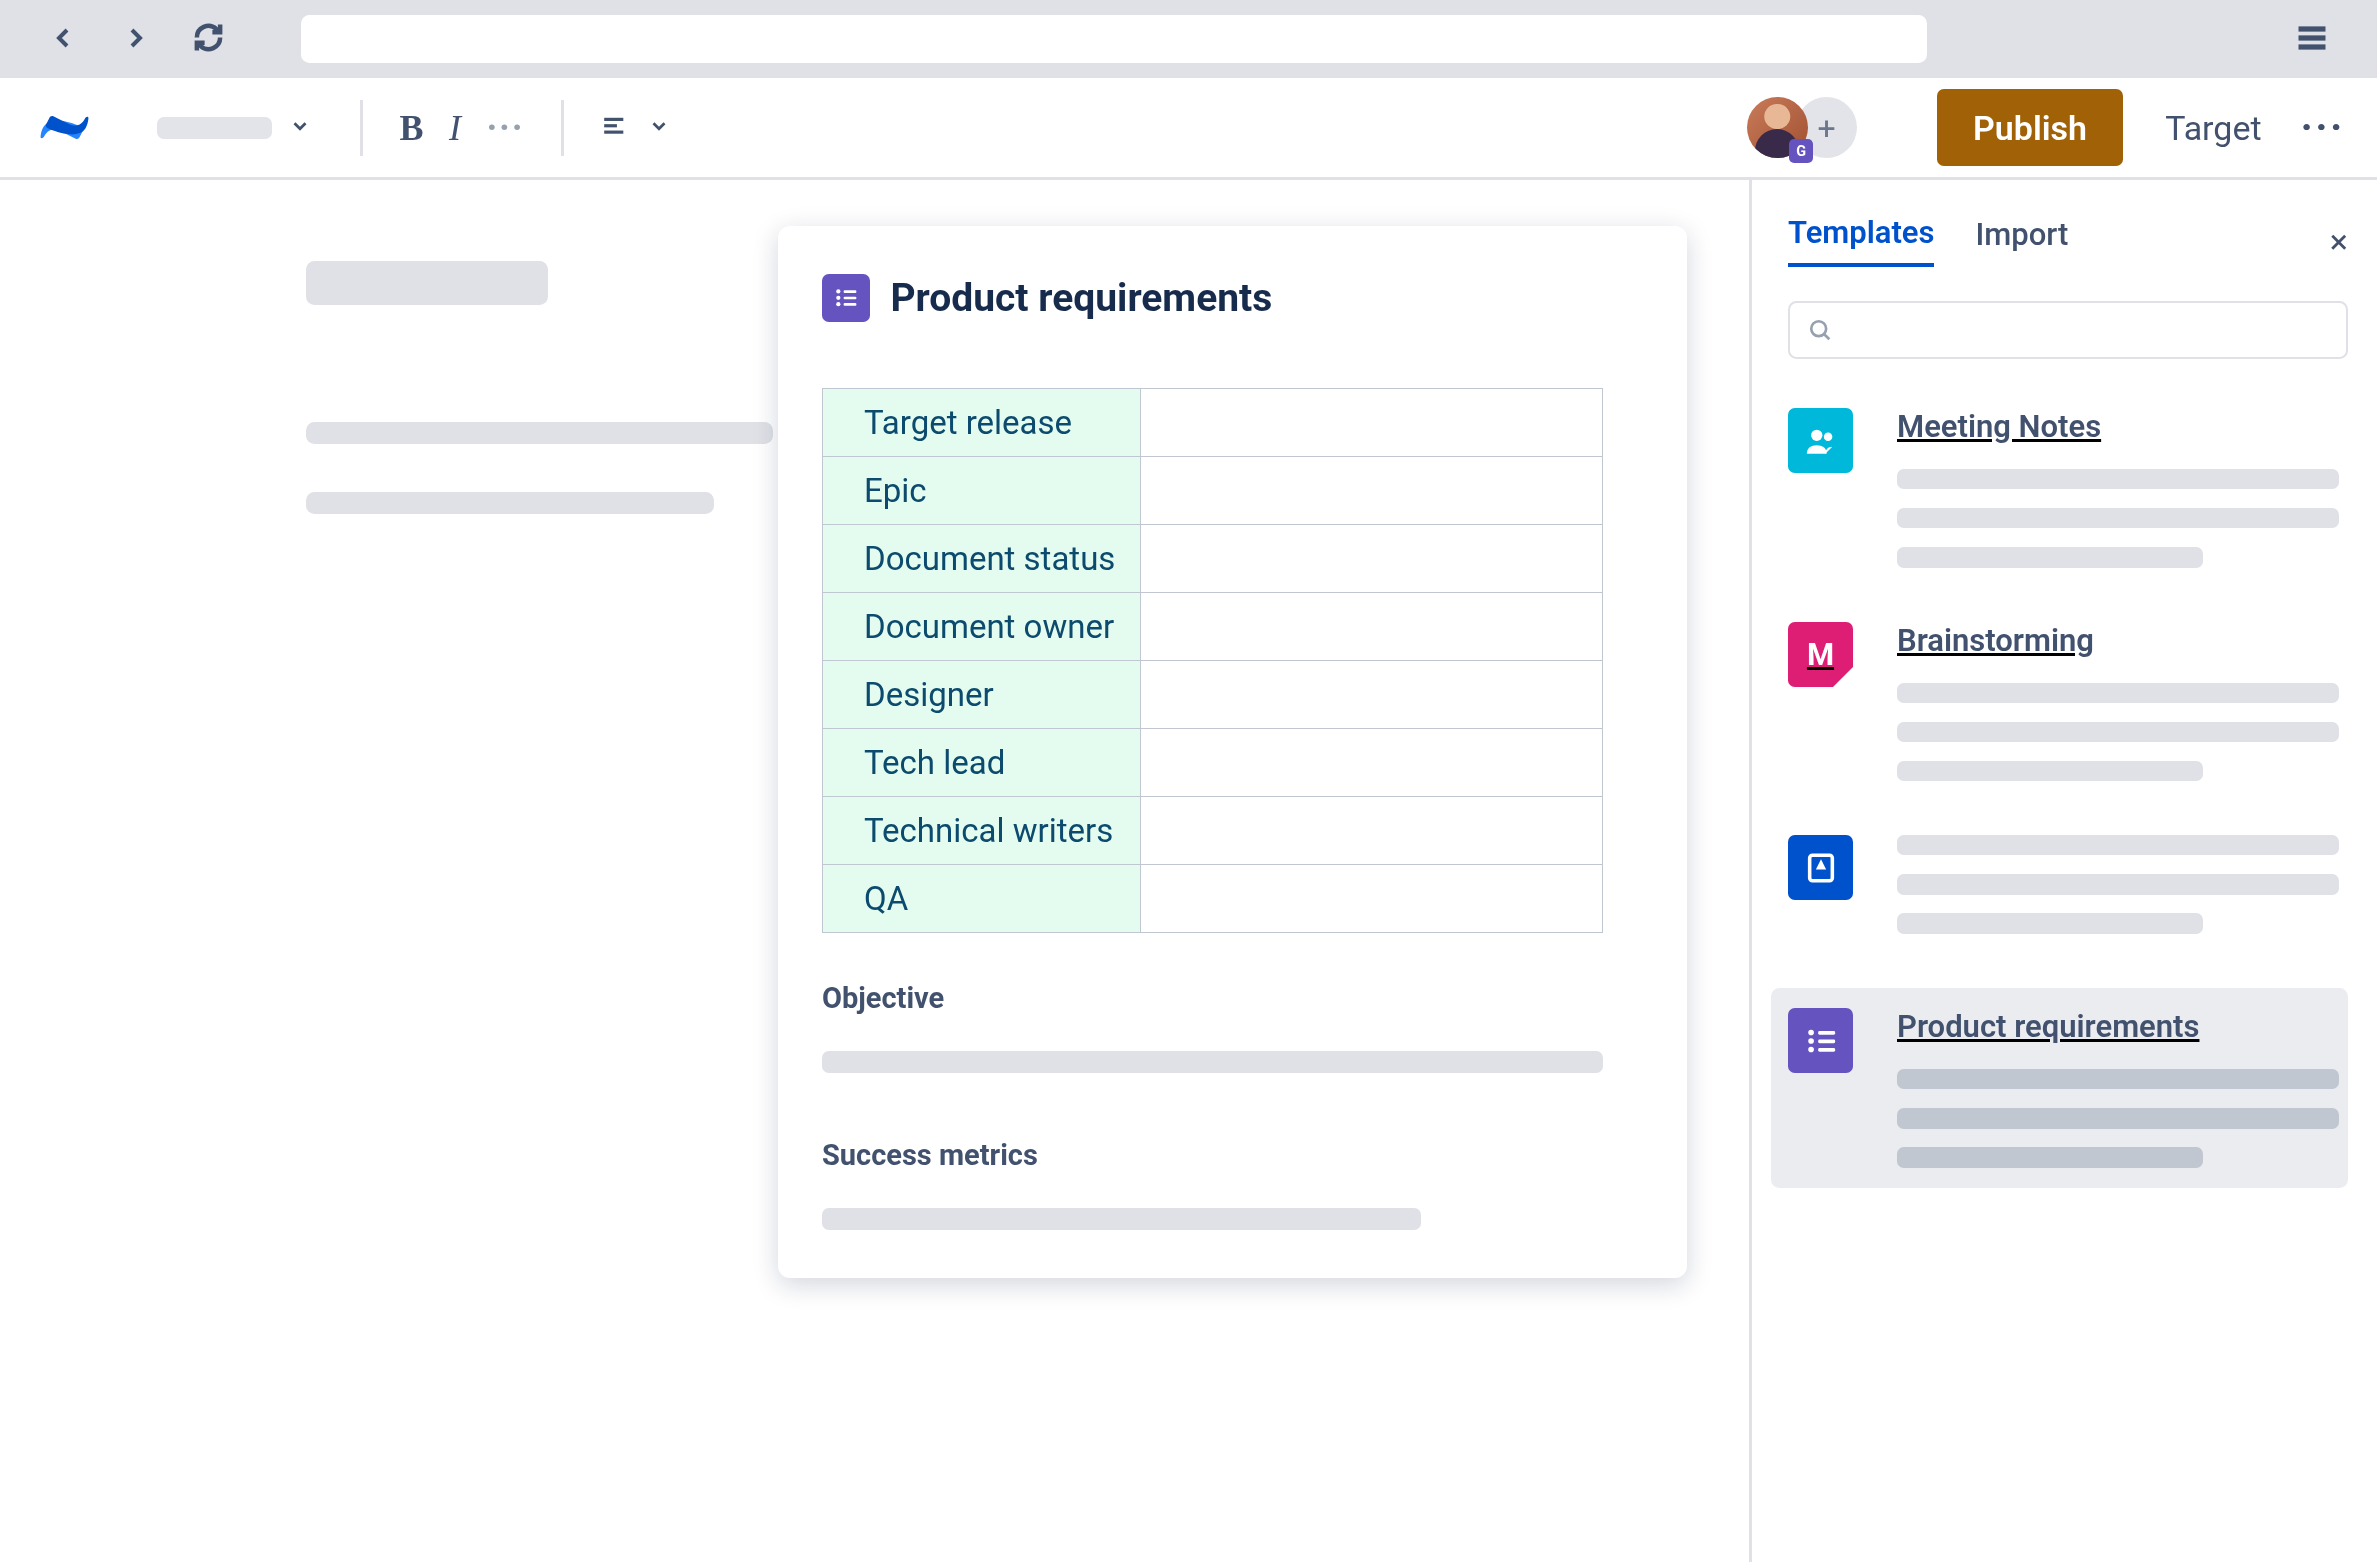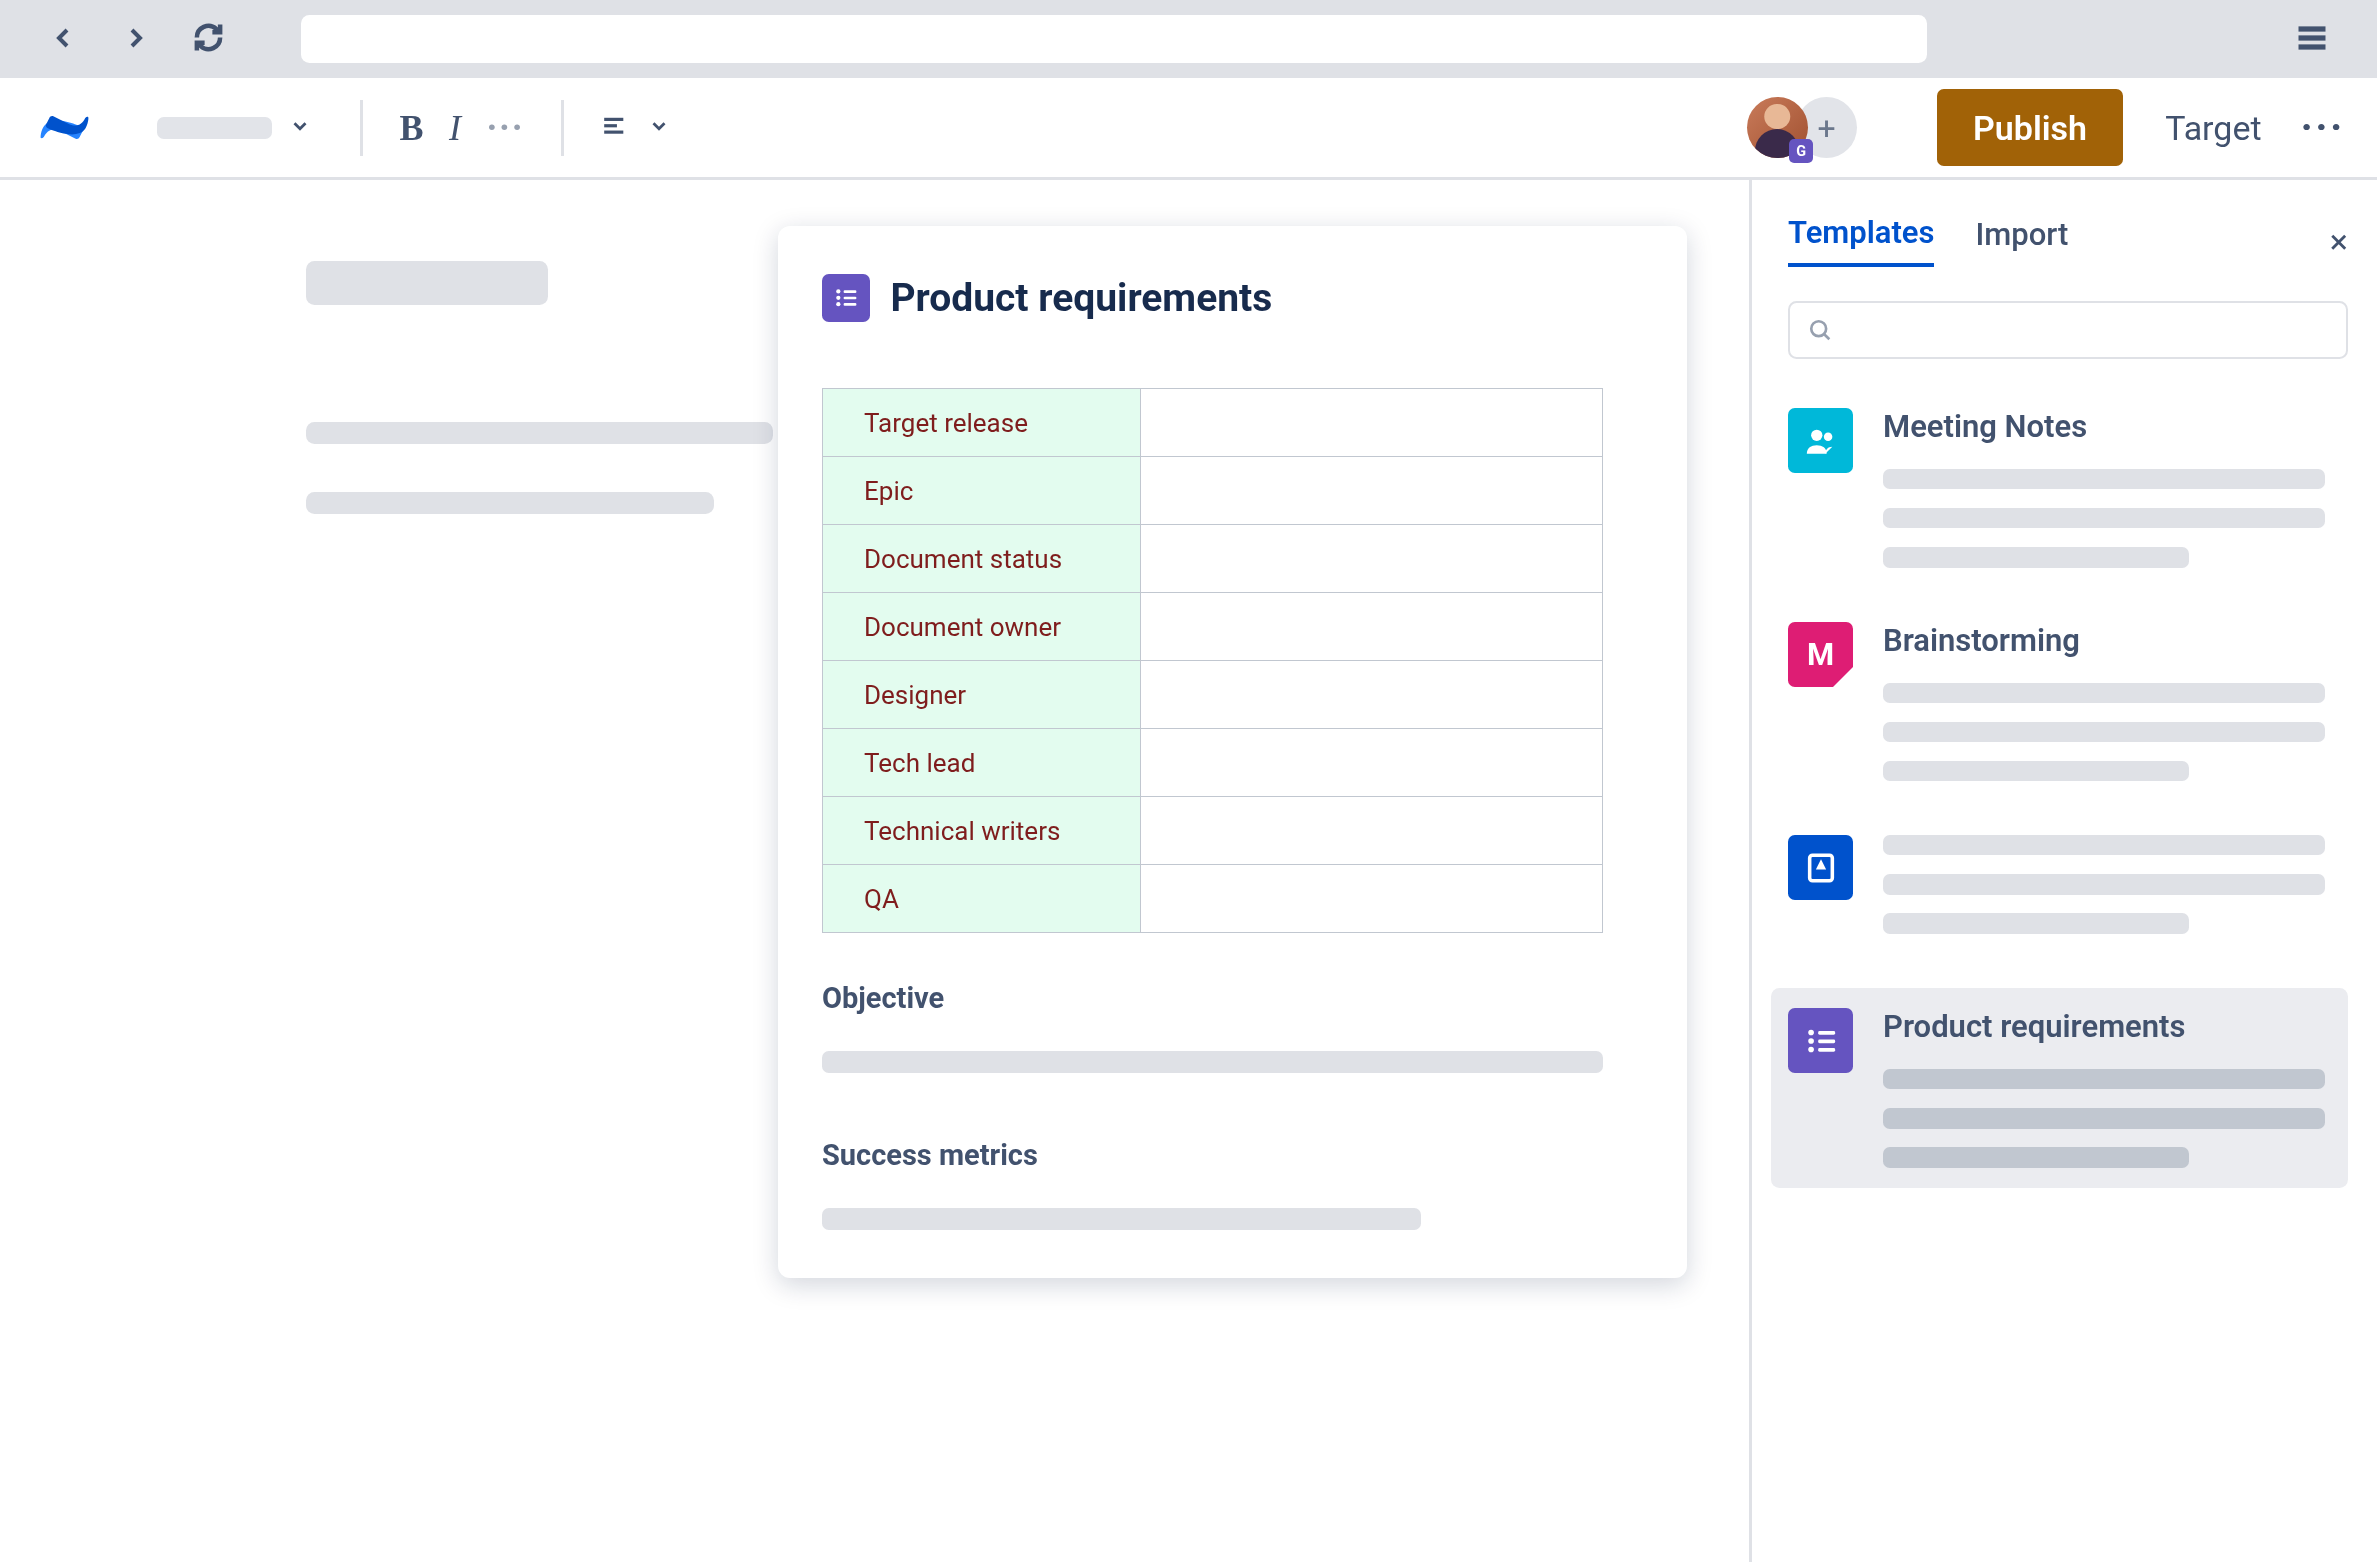--- a/index.html
+++ b/index.html
@@ -43,36 +43,36 @@
     .dp1 { width: 242px; height: 44px; margin-bottom: 117px; }
     .dp2 { width: 467px; height: 22px; margin-bottom: 48px; }
     .dp3 { width: 408px; height: 22px; }
     
     .preview-card { position: absolute; left: 778px; top: 46px; width: 909px; background: #fff; border-radius: 12px; box-shadow: 0 6.8px 25.5px rgba(9,30,66,0.18); padding: 48px 44px; }
     .preview-header { display: flex; align-items: center; gap: 20.4px; margin-bottom: 66px; }
     .preview-icon { width: 48px; height: 48px; border-radius: 6.8px; background: #6554c0; display: flex; align-items: center; justify-content: center; }
     .preview-icon svg { width: 25.5px; height: 25.5px; fill: #fff; }
     .preview-title { font-size: 39px; font-weight: 700; color: #172b4d; }
     .preview-table { width: 781px; border-collapse: collapse; margin-bottom: 48px; }
-    .preview-table td { border: 1.7px solid #c1c7d0; height: 68px; font-size: 26px; color: #7f1d1d; }
+    .preview-table td { border: 1.7px solid #c1c7d0; height: 68px; font-size: 33px; color: #0c4a6e; }
     .preview-table td:first-child { background: #e3fcef; width: 318px; padding-left: 41px; }
     .preview-section-title { font-size: 29px; font-weight: 700; color: #42526e; margin-bottom: 36px; }
     .preview-placeholder { background: #dfe1e6; border-radius: 6.8px; height: 22px; }
     .pp1 { width: 781px; margin-bottom: 65px; }
     .pp2 { width: 599px; }
     
     .right-panel { width: 628px; border-left: 3.4px solid #dfe1e6; padding: 34px 29px 22px 36px; overflow-y: auto; }
     .panel-header { display: flex; align-items: center; gap: 41px; margin-bottom: 34px; }
     .panel-tab { font-size: 31px; font-weight: 500; color: #42526e; padding-bottom: 12px; }
     .panel-tab.active { color: #0052cc; border-bottom: 4.2px solid #0052cc; font-weight: 600; }
     .panel-close { margin-left: auto; font-size: 34px; color: #42526e; }
     .panel-search { display: flex; align-items: center; border: 2.5px solid #dfe1e6; border-radius: 8.5px; padding: 8.5px 17px; height: 58px; margin-bottom: 49px; gap: 13.6px; }
     .panel-search svg { width: 25.5px; height: 25.5px; stroke: #97a0af; stroke-width: 2.5; fill: none; }
     
-    .template-item { display: flex; gap: 30px; padding: 0 0 54px 0; }
+    .template-item { display: flex; gap: 44px; padding: 0 0 54px 0; text-decoration: underline; }
     .template-icon { width: 65px; height: 65px; border-radius: 6.8px; flex-shrink: 0; display: flex; align-items: center; justify-content: center; }
     .ti-cyan { background: #00b8d9; }
     .ti-pink { background: #de1d74; position: relative; }
     .ti-pink::after { content: ""; position: absolute; right: 0; bottom: 0; border: 10.2px solid transparent; border-right-color: #fff; border-bottom-color: #fff; }
     .ti-blue { background: #0052cc; }
     .ti-purple { background: #6554c0; }
     .template-icon svg { width: 34px; height: 34px; fill: #fff; }
     .template-icon .letter { color: #fff; font-size: 31px; font-weight: 700; }
     .template-body { flex: 1; }
     .template-name { font-size: 31px; font-weight: 600; color: #42526e; margin-bottom: 24px; }

